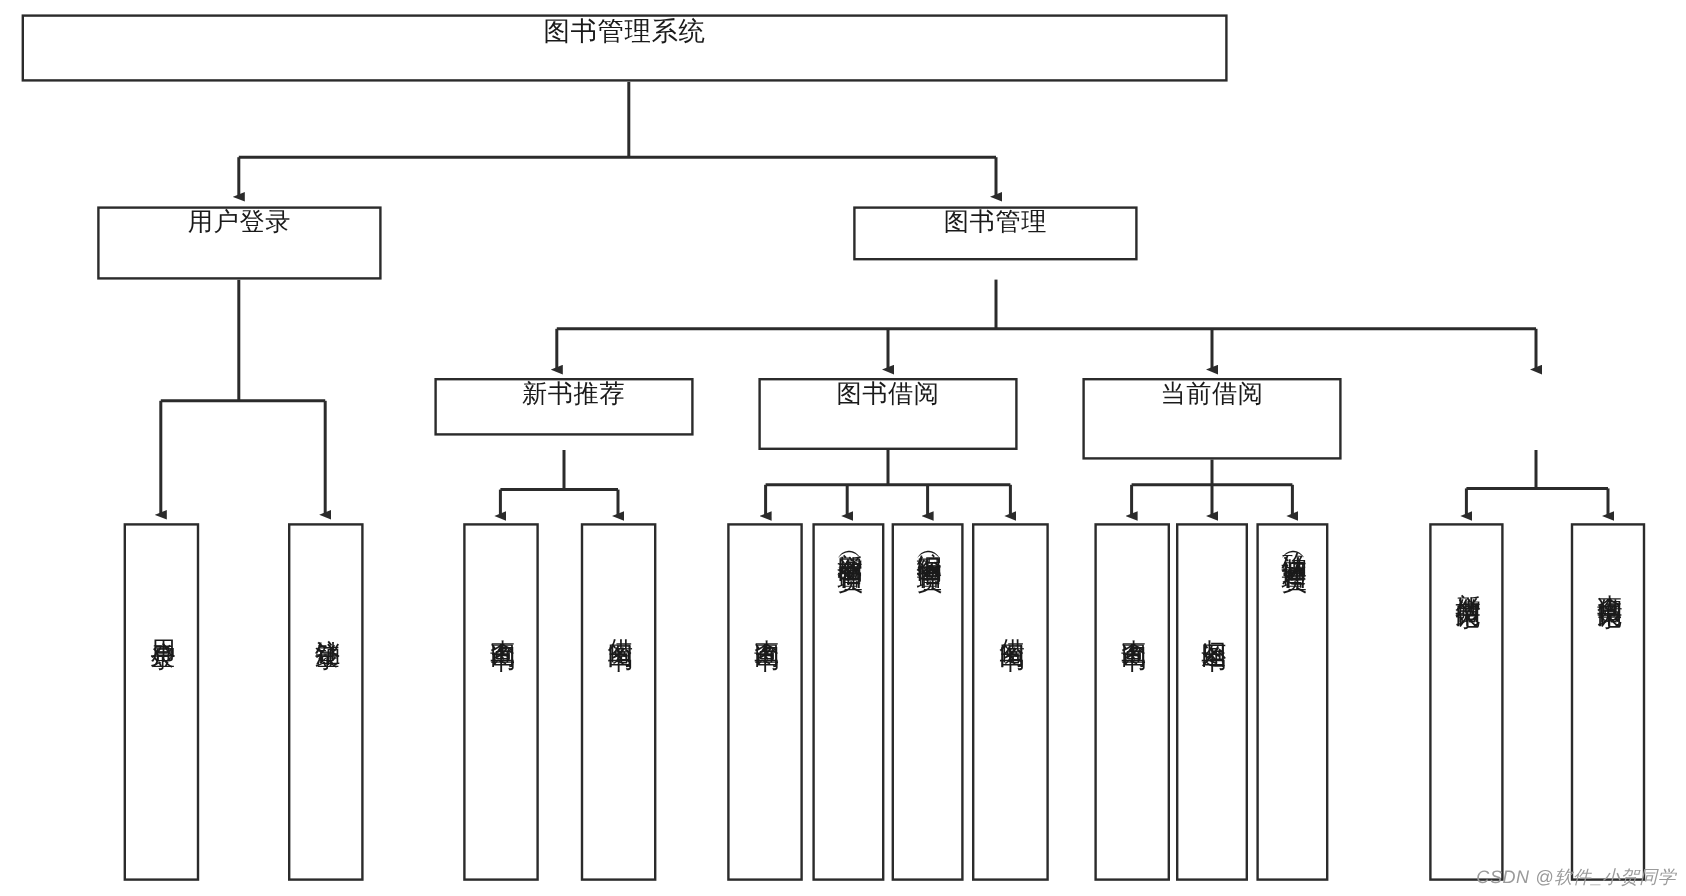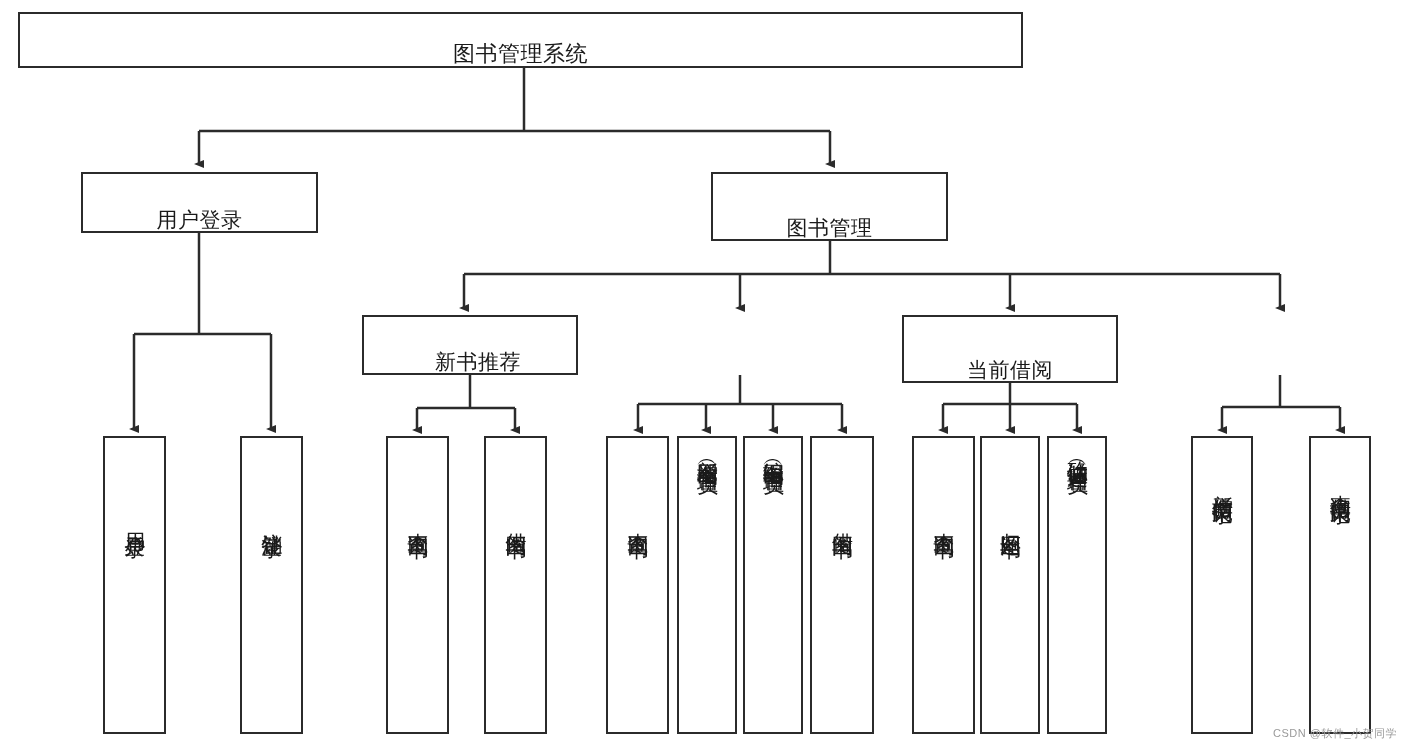--- a/index.html
+++ b/index.html
@@ -25,21 +25,21 @@
     left: 0;
     width: 1405px;
     height: 747px;
   }
   .node-box {
     position: absolute;
     box-sizing: border-box;
     background: #ffffff;
     border: 2.5px solid #2b2b2b;
     display: flex;
-    align-items: flex-end;
+    align-items: flex-start;
     justify-content: center;
     color: #1a1a1a;
   }
   .node-label-h {
     font-size: 21px;
     line-height: 1.1;
     letter-spacing: 0.5px;
     white-space: nowrap;
   }
   .node-box.root .node-label-h {
@@ -56,25 +56,26 @@
     font-size: 21px;
     line-height: 1.28;
     letter-spacing: 2px;
     white-space: nowrap;
     text-align: center;
   }
   .watermark {
     position: absolute;
     right: 8px;
     bottom: 6px;
-    font-size: 11px;
+    font-size: 15px;
     color: #9a9a9a;
     letter-spacing: 0.5px;
     white-space: nowrap;
     pointer-events: none;
+    font-style: italic;
   }
 </style>
 </head>
 <body>
 
 <div id="diagram-root">
 
   <svg class="flow" viewBox="0 0 1405 747">
     <defs>
       <marker id="arrowhead" markerWidth="10" markerHeight="10" refX="4.2" refY="5" orient="auto" markerUnits="userSpaceOnUse">
@@ -129,28 +130,31 @@
   </svg>
 
   <div class="node-box root" style="left:18px; top:12px; width:1005px; height:56px;">
     <span class="node-label-h">图书管理系统</span>
   </div>
 
   <div class="node-box" style="left:81px; top:172px; width:237px; height:61px;">
     <span class="node-label-h">用户登录</span>
   </div>
 
-  <div class="node-box" style="left:711px; top:172px; width:237px; height:69px;">
+  <div class="node-box" style="left:711px; top:172px; width:237px; height:45px;">
     <span class="node-label-h">图书管理</span>
   </div>
 
-  <div class="node-box" style="left:362px; top:315px; width:216px; height:60px;padding-left:16px;">
+  <div class="node-box" style="left:362px; top:315px; width:216px; height:48px;padding-left:16px;">
     <span class="node-label-h">新书推荐</span>
   </div>
 
+  <div class="node-box" style="left:632px; top:315px; width:216px; height:60px;">
+    <span class="node-label-h">图书借阅</span>
+  </div>
 
   <div class="node-box" style="left:902px; top:315px; width:216px; height:68px;">
     <span class="node-label-h">当前借阅</span>
   </div>
 
 
   <div class="node-box leaf" style="left:103px; top:436px; width:63px; height:298px; padding-top:78px;">
     <span class="node-label-v">用户登录</span>
   </div>
 

